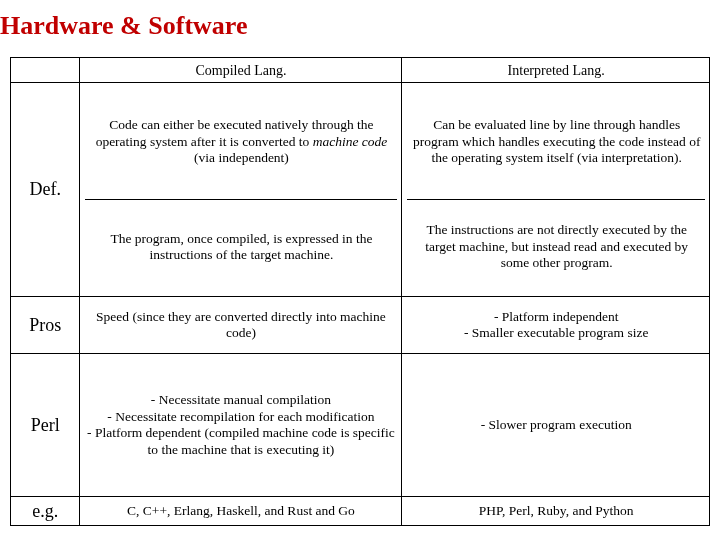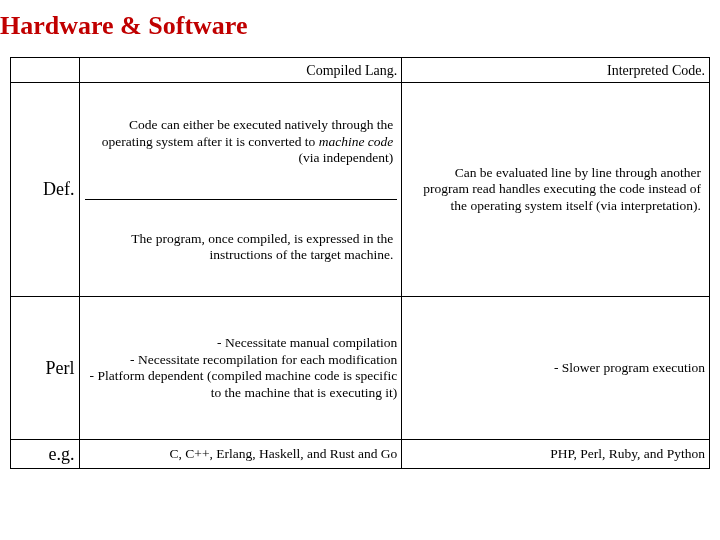--- a/index.html
+++ b/index.html
@@ -48,21 +48,21 @@
     table-layout: fixed;
     font-size: 13.5px;
     line-height: 16.5px;
   }
   .cmp-table td,
   .cmp-table th {
     border: 1.5px solid #000000;
     vertical-align: middle;
     padding: 2px 4px 2px 5px;
     font-weight: normal;
-    text-align: right;
+    text-align: center;
   }
 
   .col-label   { width: 68px; }
   .col-left    { width: 320px; }
   .col-right   { width: 305px; }
 
   
   .hdr-blank { height: 20px; }
   .hdr-cell {
     text-align: center;
@@ -122,21 +122,21 @@
     <colgroup>
       <col class="col-label">
       <col class="col-left">
       <col class="col-right">
     </colgroup>
     <tbody>
 
       <tr>
         <td class="hdr-blank"></td>
         <td class="hdr-cell">Compiled Lang.</td>
-        <td class="hdr-cell">Interpreted Code.</td>
+        <td class="hdr-cell">Interpreted Lang.</td>
       </tr>
 
       <tr class="def-row">
         <td class="row-label">Def.</td>
 
         <td class="nested">
           <table class="split">
             <tbody>
               <tr>
                 <td class="sub-a-left">
@@ -147,27 +147,36 @@
                 <td class="sub-b-left">The program, once compiled, is expressed in the instructions of the target machine.</td>
               </tr>
             </tbody>
           </table>
         </td>
 
         <td class="nested">
           <table class="split">
             <tbody>
               <tr>
-                <td class="sub-a-right">Can be evaluated line by line through another program read handles executing the code instead of the operating system itself (via interpretation).</td>
+                <td class="sub-a-right">Can be evaluated line by line through handles program which handles executing the code instead of the operating system itself (via interpretation).</td>
+              </tr>
+              <tr>
+                <td class="sub-b-right">The instructions are not directly executed by the target machine, but instead read and executed by some other program.</td>
               </tr>
             </tbody>
           </table>
         </td>
       </tr>
 
+      <tr class="pros-row">
+        <td class="row-label">Pros</td>
+        <td class="multiline">Speed (since they are converted directly into machine code)</td>
+        <td class="multiline">- Platform independent
+- Smaller executable program size</td>
+      </tr>
 
       <tr class="cons-row">
         <td class="row-label">Perl</td>
         <td class="multiline">- Necessitate manual compilation
 - Necessitate recompilation for each modification
 - Platform dependent (compiled machine code is specific to the machine that is executing it)</td>
         <td class="multiline">- Slower program execution</td>
       </tr>
 
       <tr class="eg-row">

